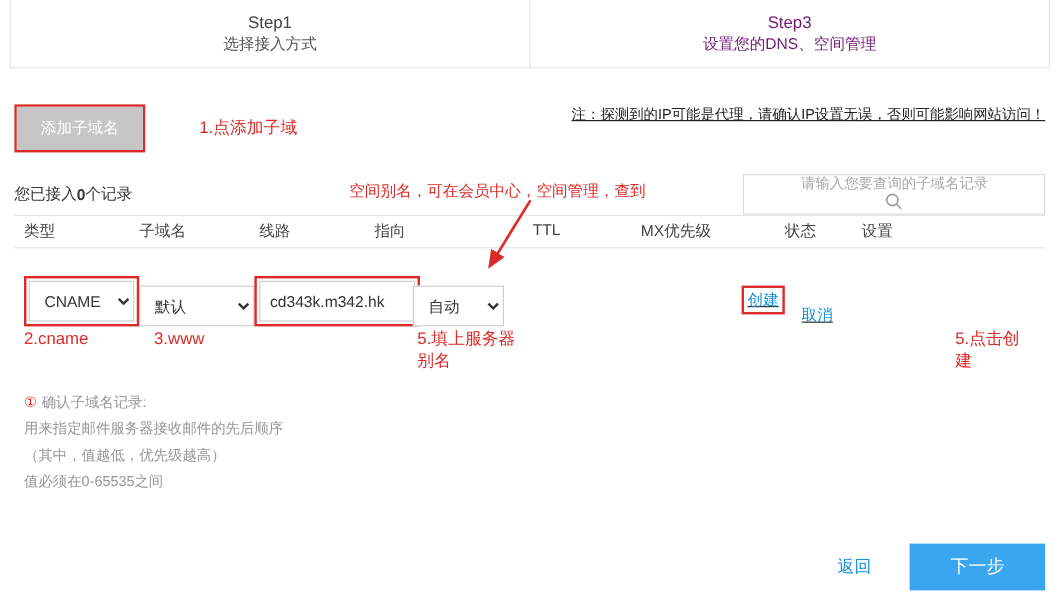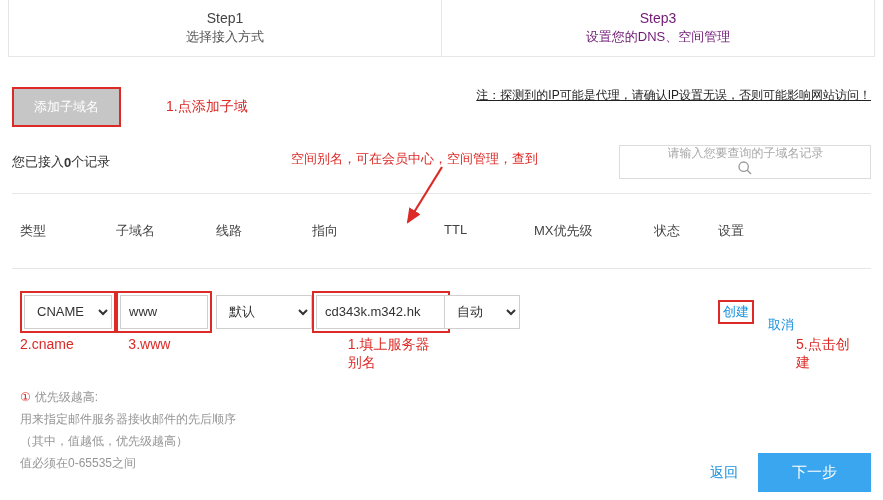--- a/index.html
+++ b/index.html
@@ -37,51 +37,51 @@
   .search-wrap {
     margin-left: auto; border: 1px solid #dcdcdc; display: flex; align-items: center; width: 252px; height: 34px; flex-direction: column;
   }
   .search-wrap input {
     border: none; outline: none; padding: 0 10px; font-size: 12px; flex: 1; color: #333; background: transparent;
   }
   .search-wrap input::placeholder { color: #a8a8a8; }
   .search-ico { width: 34px; text-align: center; color: #9b9b9b; font-size: 16px; }
   
   .thead {
-    margin: 14px 12px 0 12px; border-top: 1px solid #e6e6e6; border-bottom: 1px solid #e6e6e6;
-    display: flex; padding: 28px 8px; color: #444; font-size: 13px;
+    margin: 0 12px 0 12px; border-top: 1px solid #e6e6e6; border-bottom: 1px solid #e6e6e6;
+    display: flex; padding: 4px 8px; color: #444; font-size: 13px;
   }
   .col-type   { width: 96px; }
   .col-sub    { width: 100px; }
   .col-line   { width: 96px; }
   .col-point  { width: 132px; }
   .col-ttl    { width: 90px; }
   .col-mx     { width: 120px; }
   .col-status { width: 64px; }
   .col-set    { width: 100px; }
   
-  .trow { margin: 20px 12px 0 12px; display: flex; padding: 0 8px; align-items: center; }
+  .trow { margin: 20px 12px 0 12px; display: flex; padding: 0 8px; align-items: flex-end; text-decoration: underline; }
   .sel, .inp {
     border: 1px solid #cfcfcf; height: 34px; font-size: 13px; padding: 0 8px; background: #fff; color: #333;
   }
   .sel { appearance: auto; }
   .w-type  { width: 88px; }
   .w-sub   { width: 88px; }
   .w-line  { width: 96px; }
   .w-point { width: 130px; }
   .w-ttl   { width: 76px; }
   .link { color: #148fdc; cursor: pointer; font-size: 13px; margin-top: 27px; }
   .redbox2 { border: 2px solid #dc2a26; padding: 2px; display: inline-block; }
   
   .row-anno { margin: 2px 12px 0 12px; display: flex; padding: 0 8px; color: #dc2a26; font-size: 14px; gap: 44px; }
   
   .hint { margin: 14px 20px 0 20px; color: #969696; font-size: 12px; line-height: 22px; }
   .hint .hl { color: #dc2a26; margin-right: 4px; }
   
-  .footer { position: absolute; right: 12px; bottom: 8px; display: flex; align-items: center; gap: 20px; margin-top: 48px; }
+  .footer { position: absolute; right: 12px; bottom: 8px; display: flex; align-items: center; gap: 32px; margin-top: 48px; }
   .back-link { color: #148fdc; font-size: 14px; cursor: pointer; }
   .next-btn { background: #3aa6ef; color: #fff; border: none; padding: 10px 34px; font-size: 15px; cursor: pointer; }
   
   .overlay { position: absolute; left: 0; top: 0; pointer-events: none; }
   .mid-anno { position: absolute; color: #dc2a26; font-size: 13px; }
 </style>
 </head>
 <body>
 
 <div class="steps">
@@ -140,25 +140,20 @@
 </div>
 
 <div class="trow">
   <div class="col-type">
     <span class="redbox2">
       <select class="sel w-type">
         <option>CNAME</option>
       </select>
     </span>
   </div>
-  <div class="col-sub">
-    <span class="redbox2">
-      <input class="inp w-sub" value="www" style="">
-    </span>
-  </div>
   <div class="col-line">
     <select class="sel w-line">
       <option>默认</option>
     </select>
   </div>
   <div class="col-point">
     <span class="redbox2">
       <input class="inp w-point" value="cd343k.m342.hk" style="">
     </span>
   </div>
@@ -174,29 +169,29 @@
       <span class="link">创建</span>
     </span>
     <span class="link">取消</span>
   </div>
 </div>
 
 <div class="row-anno">
   <div class="col-type">2.cname</div>
   <div class="col-sub">3.www</div>
   <div class="col-line"></div>
-  <div class="col-point">1.填上服务器别名</div>
+  <div class="col-point">5.填上服务器别名</div>
   <div class="col-ttl"></div>
   <div class="col-mx"></div>
   <div class="col-status"></div>
   <div class="col-set">5.点击创建</div>
 </div>
 
 <div class="hint">
-  <span class="hl">①</span><span>优先级越高:</span><br>
+  <span class="hl">①</span><span>确认子域名记录:</span><br>
   <span>用来指定邮件服务器接收邮件的先后顺序</span><br>
   <span>（其中，值越低，优先级越高）</span><br>
   <span>值必须在0-65535之间</span>
 </div>
 
 <div class="footer">
   <span class="back-link">返回</span>
   <button class="next-btn">下一步</button>
 </div>
 

